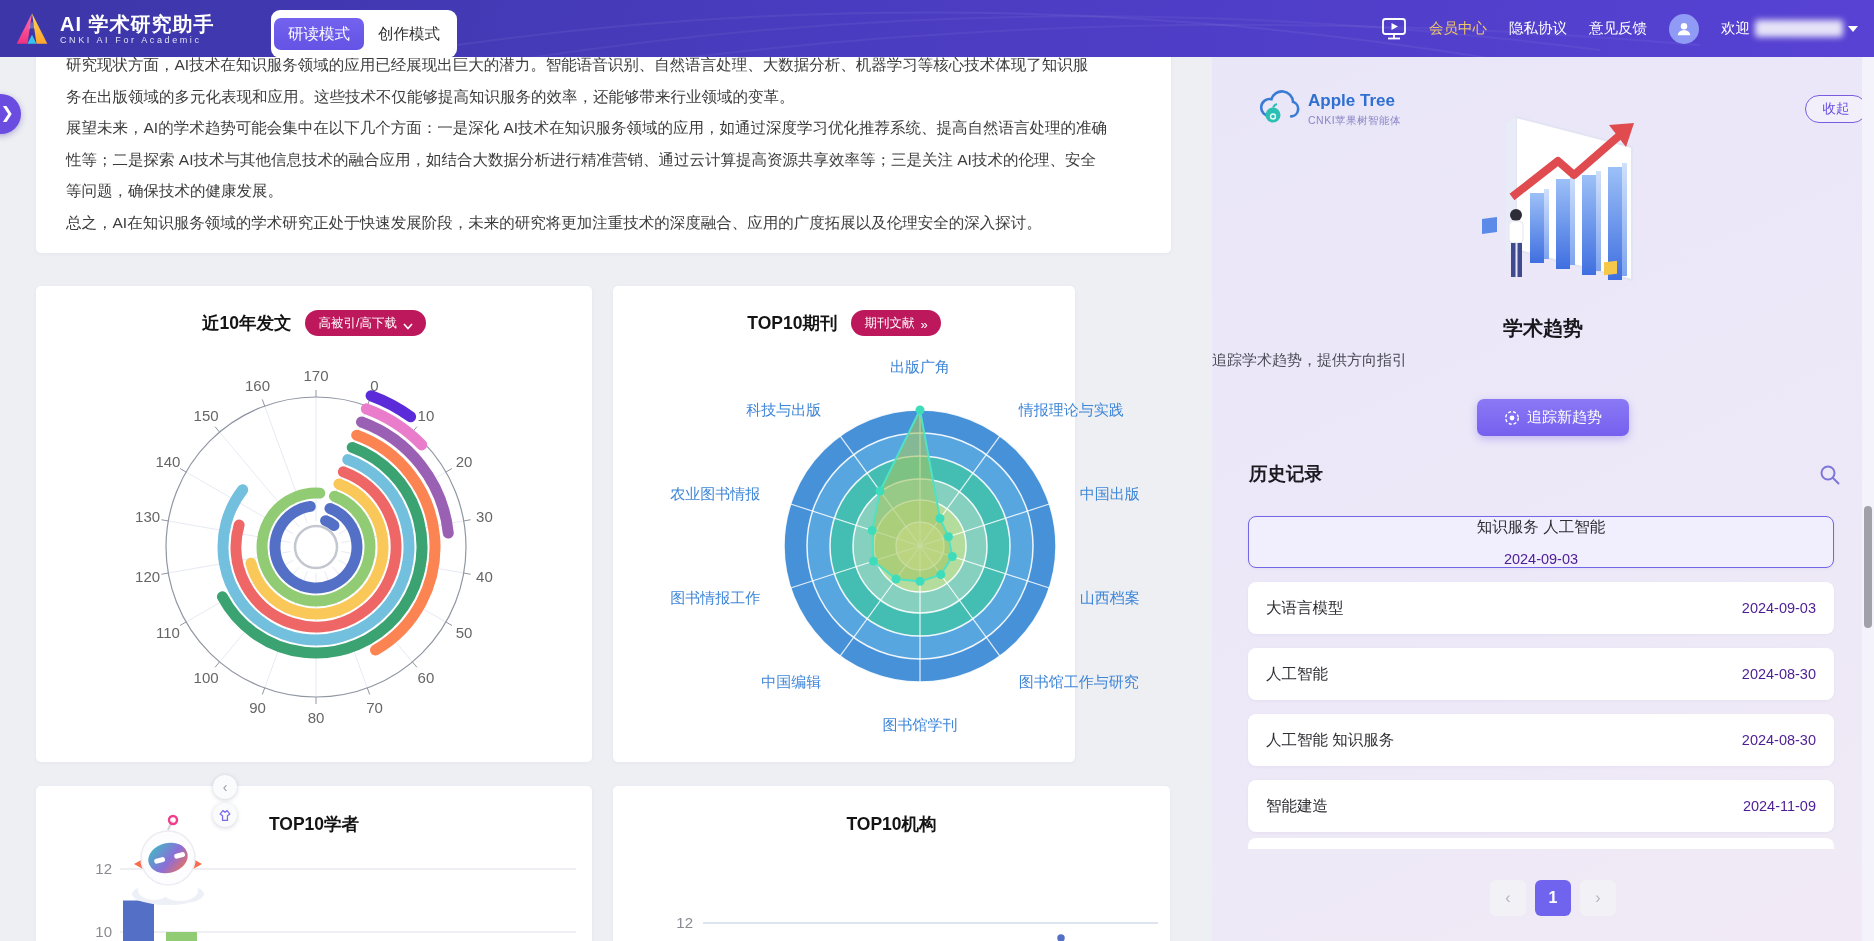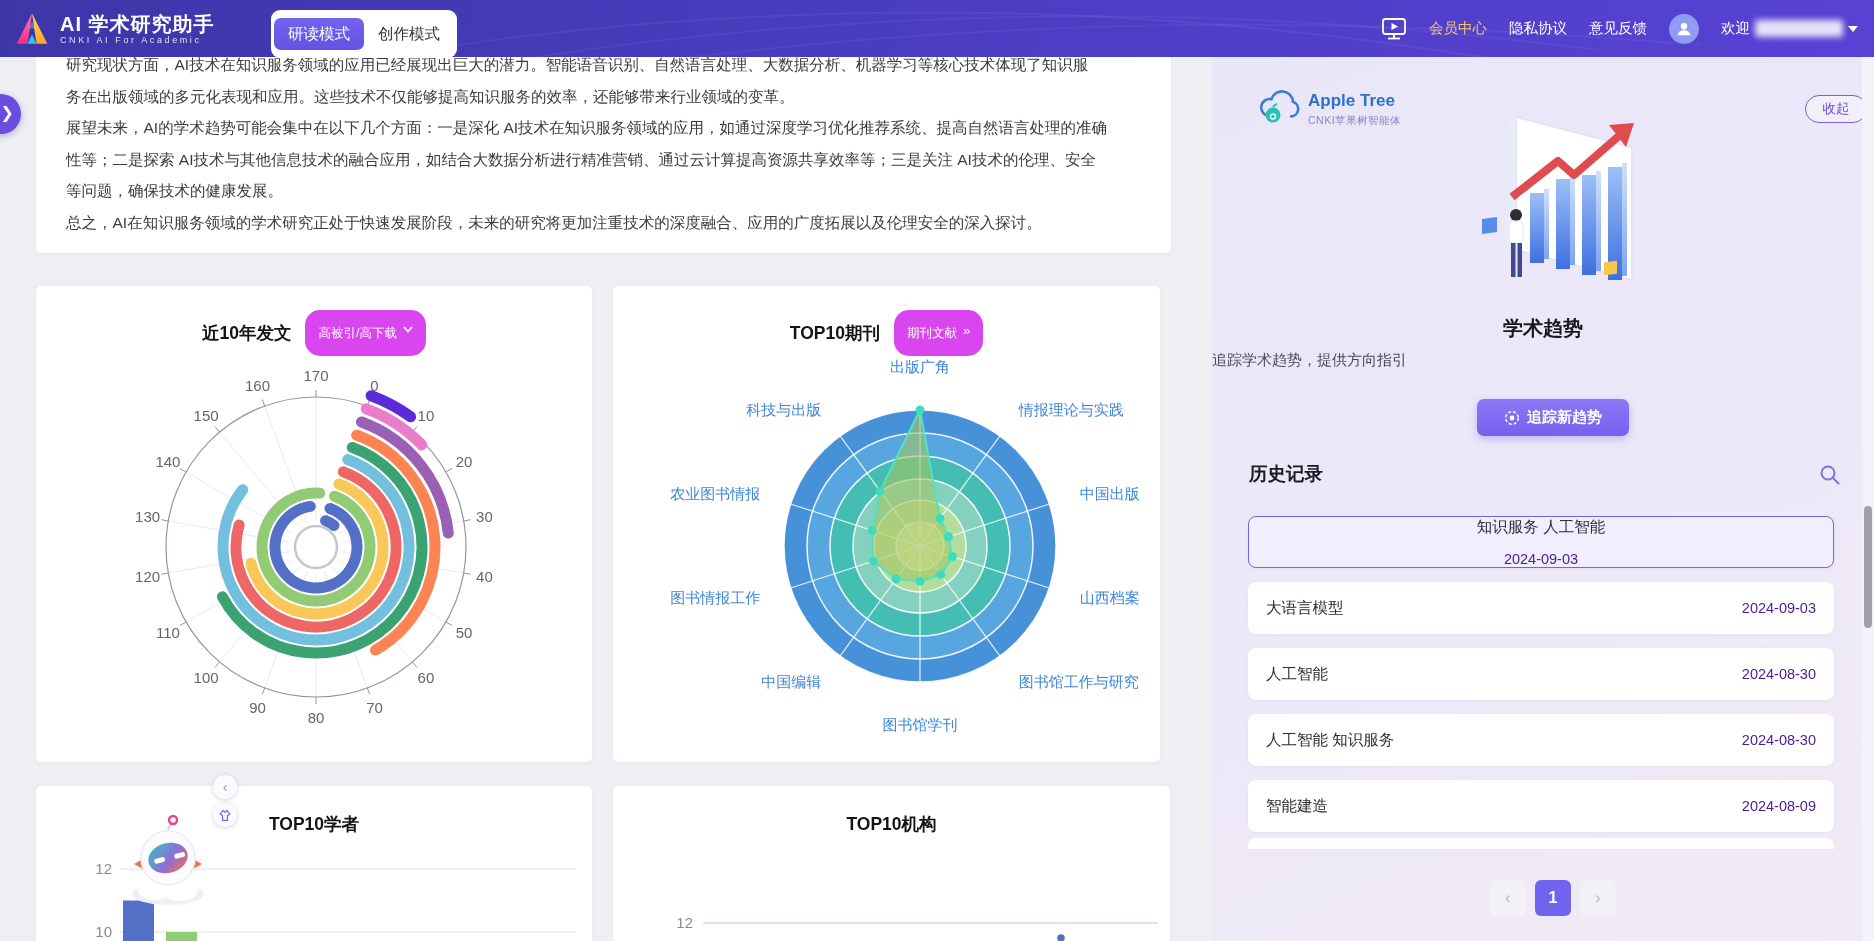--- a/index.html
+++ b/index.html
@@ -31,40 +31,40 @@
   .left-fab { position:absolute; left:-19px; top:94px; width:40px; height:40px; border-radius:50%;
     background:#6b4ce0; z-index:30; box-shadow:0 2px 6px rgba(60,40,160,.35); cursor:pointer; }
   .left-fab span { position:absolute; right:7px; top:9px; color:#fff; font-size:16px; font-weight:bold; }
 
   
   .card { position:absolute; background:#fff; border-radius:5px; box-shadow:0 1px 4px rgba(100,100,140,.06); }
   .summary-card { left:36px; top:46px; width:1135px; height:207px; overflow:hidden; z-index:5; }
   .summary-line { position:absolute; left:30px; white-space:nowrap; font-size:15.5px; color:#3c3c3c; line-height:22px; }
   .chart-card-head { position:absolute; left:0; top:24px; width:100%; display:flex; justify-content:center; align-items:center; gap:14px; }
   .chart-title { font-size:17.5px; font-weight:bold; color:#141414; }
-  .navy-pill { background:#d946ef; color:#fff; font-size:12.5px; border:none; border-radius:15px;
-    padding:16px 13px; display:inline-flex; align-items:flex-start; gap:6px; cursor:pointer; line-height:14px; }
+  .navy-pill { background:#be185d; color:#fff; font-size:12.5px; border:none; border-radius:15px;
+    padding:6px 13px; display:inline-flex; align-items:flex-end; gap:6px; cursor:pointer; line-height:14px; }
 
   
   .mini-fab { position:absolute; width:24px; height:24px; border-radius:50%; background:#fafbfd; z-index:20;
     box-shadow:0 1px 4px rgba(80,80,120,.25); display:flex; align-items:center; justify-content:center; cursor:pointer; }
 
   
   .sidebar { position:absolute; left:1212px; top:57px; width:662px; height:884px;
     background:linear-gradient(155deg,#e9e6f8 0%,#ece8f8 45%,#f1eaf6 100%); z-index:6; }
   .agent-name { position:absolute; left:96px; top:34px; font-size:17px; font-weight:600; color:#2e6fd0; }
   .agent-sub { position:absolute; left:96px; top:57px; font-size:10.5px; color:#8b86c6; letter-spacing:.5px; }
   .collapse-btn { position:absolute; left:593px; top:38px; width:62px; height:28px; border-radius:15px;
     border:1.5px solid #7a5ce0; color:#6a4fe0; font-size:13.5px; background:rgba(255,255,255,.35);
     display:flex; align-items:center; justify-content:center; cursor:pointer; }
   .trend-title { position:absolute; left:0; top:258px; width:100%; text-align:center; font-size:20px; font-weight:bold; color:#17171c; }
   .trend-sub { position:absolute; left:0; top:294px; width:100%; text-align:left; font-size:15px; color:#4b4b56; }
   .trend-btn { position:absolute; left:265px; top:342px; width:152px; height:37px; border:none; border-radius:7px;
     background:linear-gradient(180deg,#8a79f5,#7560ee); color:#fff; font-size:15px;
-    display:flex; align-items:center; justify-content:center; gap:7px; cursor:pointer; box-shadow:0 3px 8px rgba(110,90,230,.35);font-weight:bold; }
+    display:flex; align-items:center; justify-content:center; gap:7px; cursor:pointer; box-shadow:0 3px 8px rgba(110,90,230,.35); }
   .history-title { position:absolute; left:37px; top:404px; font-size:18.5px; font-weight:bold; color:#1a1a20; }
   .history-search { position:absolute; left:606px; top:406px; width:24px; height:24px; cursor:pointer; }
   .history-item { position:absolute; left:36px; width:586px; height:52px; background:#fff; border-radius:8px;
     display:flex; align-items:center; justify-content:space-between; padding:0 18px;
     box-shadow:0 1px 3px rgba(90,80,160,.06); cursor:pointer; }
   .history-item.selected { background:#f1eefd; border:1px solid #7265e6;flex-direction:column; }
   .history-item .lbl { font-size:15.5px; color:#2e2e33; }
   .history-item .dt { font-size:14.5px; color:#4c1d95; }
   .history-partial { position:absolute; left:36px; top:781px; width:586px; height:11px; background:#fff; border-radius:8px 8px 0 0; }
   .page-btn { position:absolute; top:823px; width:36px; height:36px; border:none; border-radius:6px;
@@ -227,21 +227,21 @@
         <path d="M 311.8078733292872 118.60858626691052 A 93 93 0 1 1 206.7149999145749 148.74348279471377" fill="none" stroke="#73c0de" stroke-width="11" stroke-linecap="round"></path>
         <path d="M 316.2541351925209 106.39258219669371 A 106 106 0 1 1 186.40755515695372 255.76398565530442" fill="none" stroke="#3ba272" stroke-width="11" stroke-linecap="round"></path>
         <path d="M 320.7003970557546 94.1765781264769 A 119 119 0 0 1 339.5 309.0570230503482" fill="none" stroke="#fc8452" stroke-width="11" stroke-linecap="round"></path>
         <path d="M 325.48867906231396 81.02088143547418 A 133 133 0 0 1 412.27141208398035 192.0977143854021" fill="none" stroke="#9a60b4" stroke-width="11" stroke-linecap="round"></path>
         <path d="M 330.2769610688733 67.86518474447146 A 147 147 0 0 1 385.74295064978173 103.88521954252738" fill="none" stroke="#ea7ccc" stroke-width="11" stroke-linecap="round"></path>
         <path d="M 335.06524307543265 54.70948805346873 A 161 161 0 0 1 374.63342561908814 75.74826390563345" fill="none" stroke="#5b2bd9" stroke-width="11" stroke-linecap="round"></path>
         <circle cx="280" cy="206" r="21" fill="#fff" stroke="#c3c7cf" stroke-width="2.5"></circle>
       </svg>
   </section>
 
-  <section class="card" style="left:613px;top:286px;width:547px;height:476px;">
+  <section class="card" style="left:613px;top:286px;width:462px;height:476px;">
     <div class="chart-card-head">
       <span class="chart-title">TOP10期刊</span>
       <button class="navy-pill">
         <span>期刊文献</span>
         <span style="font-size:13px;line-height:10px;">»</span>
       </button>
     </div>
     <svg id="radar-svg" style="position:absolute;left:0;top:55px;" width="557" height="420">
         <circle cx="307" cy="205" r="136" fill="#4691d8" stroke="rgba(255,255,255,.9)" stroke-width="1.5"></circle>
         <circle cx="307" cy="205" r="113" fill="#58a6e0" stroke="rgba(255,255,255,.9)" stroke-width="1.5"></circle>
@@ -416,21 +416,21 @@
         <div class="history-item" style="top: 591px;">
           <span class="lbl">人工智能</span>
           <span class="dt">2024-08-30</span>
         </div>
         <div class="history-item" style="top: 657px;">
           <span class="lbl">人工智能 知识服务</span>
           <span class="dt">2024-08-30</span>
         </div>
         <div class="history-item" style="top: 723px;">
           <span class="lbl">智能建造</span>
-          <span class="dt">2024-08-09</span>
+          <span class="dt">2024-11-09</span>
         </div>
       </div>
     <div class="history-partial"></div>
 
     <button class="page-btn" style="left:278px;">‹</button>
     <button class="page-btn current" style="left:323px;">1</button>
     <button class="page-btn" style="left:368px;">›</button>
   </aside>
 
   <div class="scroll-track">

